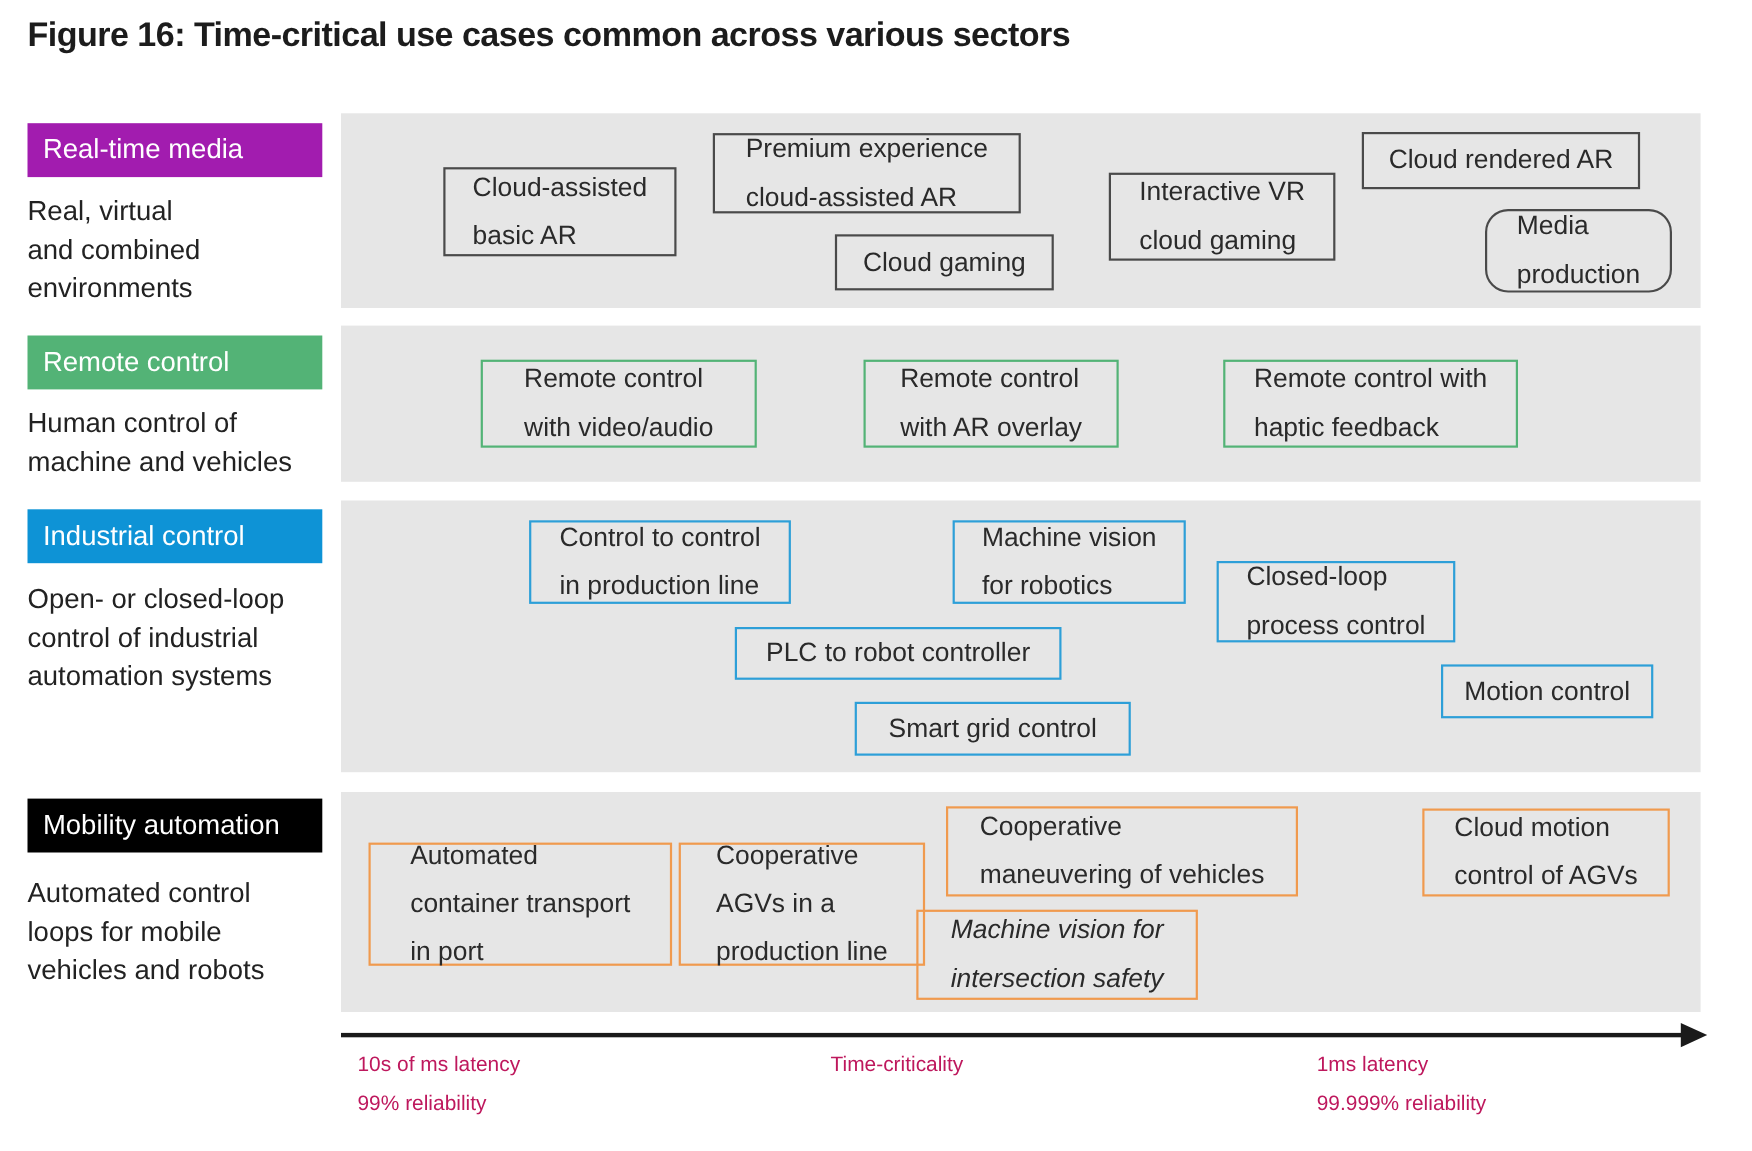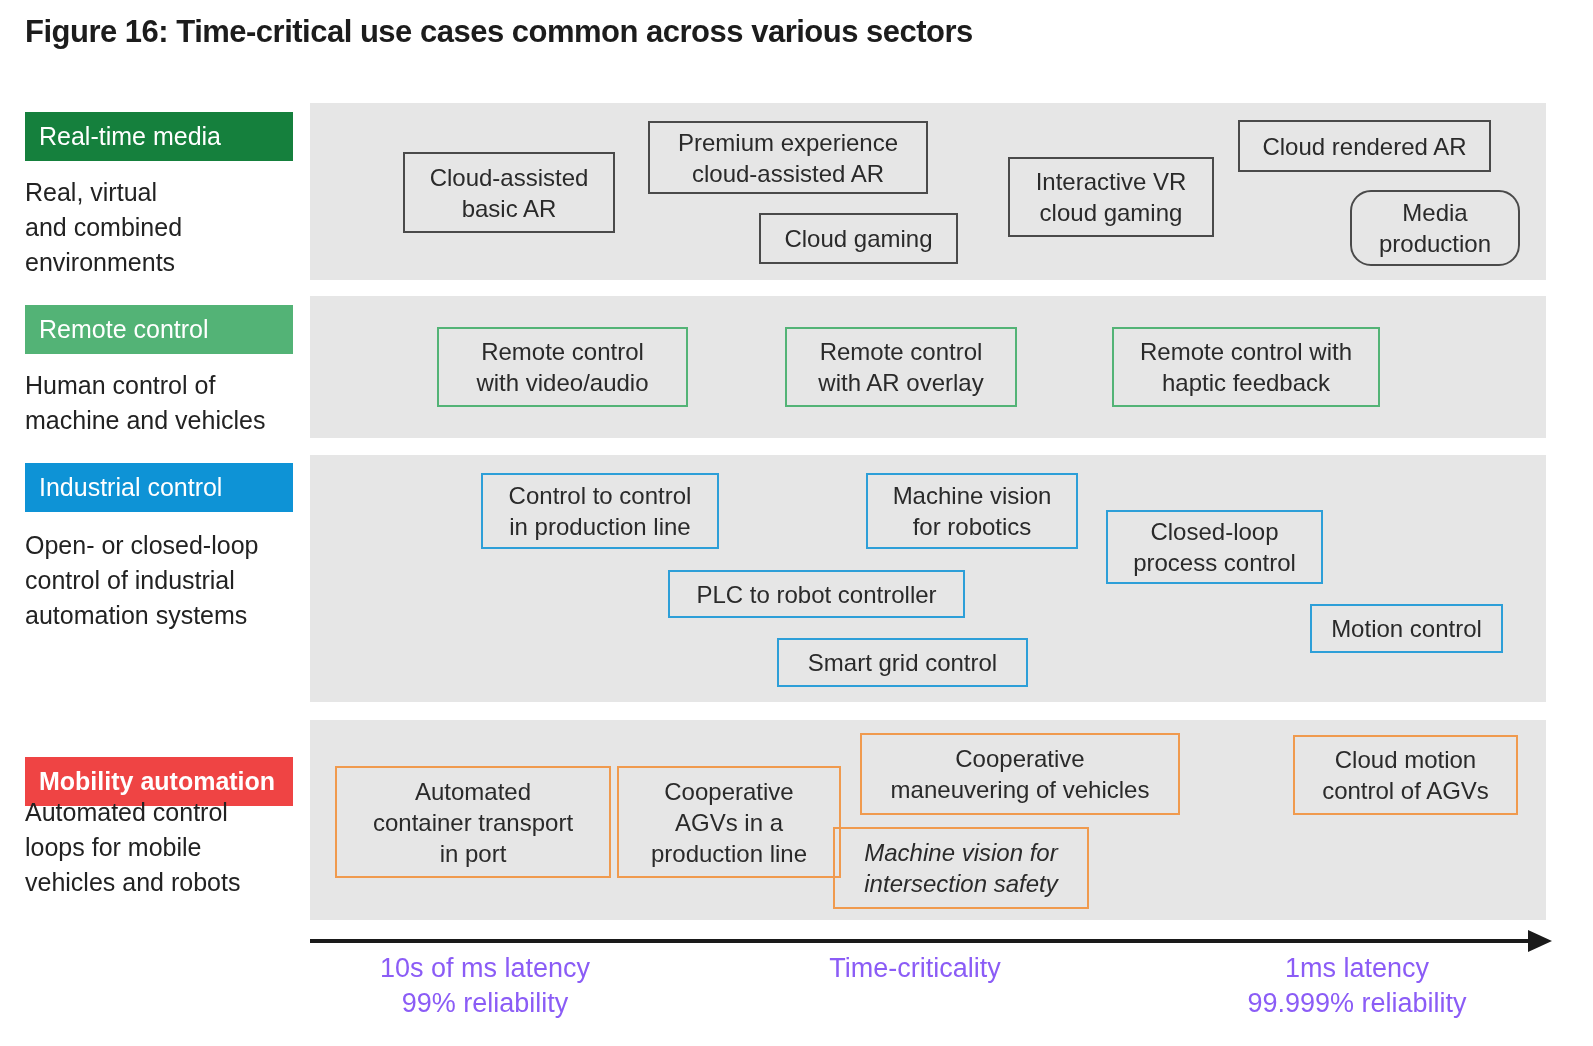--- a/index.html
+++ b/index.html
@@ -30,72 +30,72 @@
   }
   
   .band{
     position:absolute;left:310px;width:1236px;
     background:#e6e6e6;
   }
   .use-case-box{
     position:absolute;box-sizing:border-box;
     border:2px solid #ef4444;
     display:flex;align-items:center;justify-content:center;
-    text-align:center;font-size:24px;line-height:31px;
+    font-size:24px;line-height:44px;
     white-space:pre-line;color:#2a2a2a;
   }
   
   .axis-line{
     position:absolute;left:310px;top:939px;width:1222px;height:4px;
     background:#1a1a1a;
   }
   .axis-arrowhead{
     position:absolute;left:1528px;top:930px;
     width:0;height:0;
     border-left:24px solid #1a1a1a;
     border-top:11px solid transparent;
     border-bottom:11px solid transparent;
   }
   .axis-label{
     position:absolute;top:951px;width:320px;
-    text-align:center;font-size:27px;line-height:35px;
-    white-space:pre-line;color:#8b5cf6;
+    font-size:19px;line-height:35px;
+    white-space:pre-line;color:#be185d;
   }
   .axis-label.left{left:325px;}
   .axis-label.center{left:755px;}
   .axis-label.right{left:1197px;}
 </style>
 </head>
 <body>
 
 <div class="figure">
 
   <div class="title">Figure 16: Time-critical use cases common across various sectors</div>
 
-  <div class="chip" style="background: #15803d; top: 112px;">
+  <div class="chip" style="background: #a21caf; top: 112px;">
     <span>Real-time media</span>
   </div>
   <div class="band-desc" style="top: 175px;">Real, virtual
 and combined
 environments</div>
 
   <div class="chip" style="background: rgb(83, 179, 118); top: 305px;">
     <span>Remote control</span>
   </div>
   <div class="band-desc" style="top: 368px;">Human control of
 machine and vehicles</div>
 
   <div class="chip" style="background: rgb(14, 147, 214); top: 463px;">
     <span>Industrial control</span>
   </div>
   <div class="band-desc" style="top: 528px;">Open- or closed-loop
 control of industrial
 automation systems</div>
 
-  <div class="chip" style="background: #ef4444; top: 757px; font-weight: bold;">
+  <div class="chip" style="background: #000000; top: 726px;">
     <span>Mobility automation</span>
   </div>
   <div class="band-desc" style="top: 795px;">Automated control
 loops for mobile
 vehicles and robots</div>
 
   <div class="band" style="top: 103px; height: 177px;">
       <div class="use-case-box" style="left: 93px; top: 49px; width: 212px; height: 81px; border-color: rgb(74, 74, 74);">Cloud-assisted
 basic AR</div>
       <div class="use-case-box" style="left: 338px; top: 18px; width: 280px; height: 73px; border-color: rgb(74, 74, 74);">Premium experience

